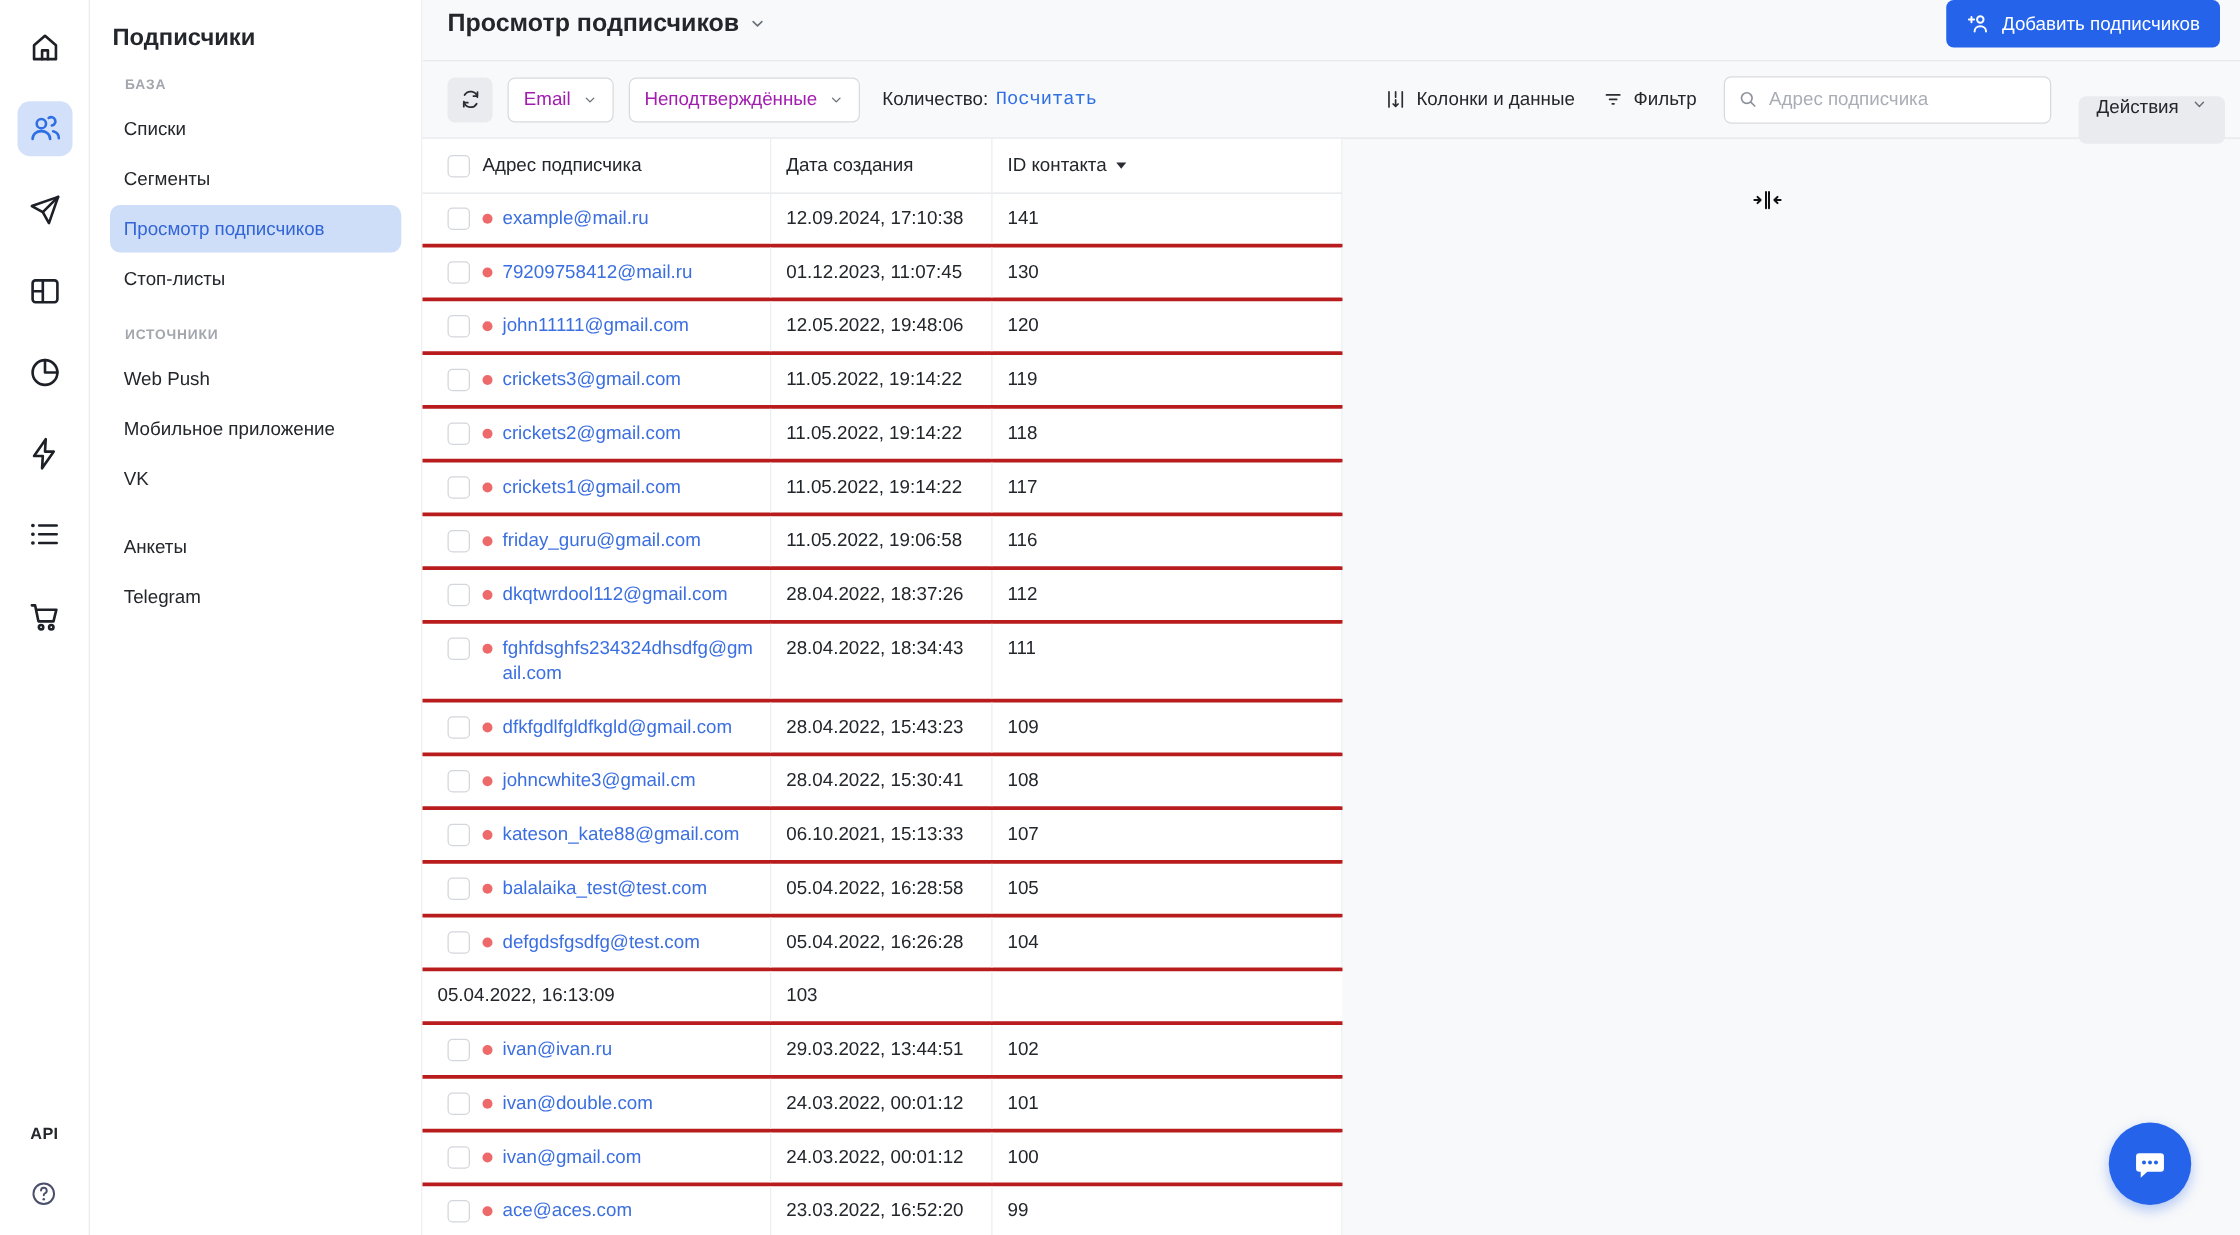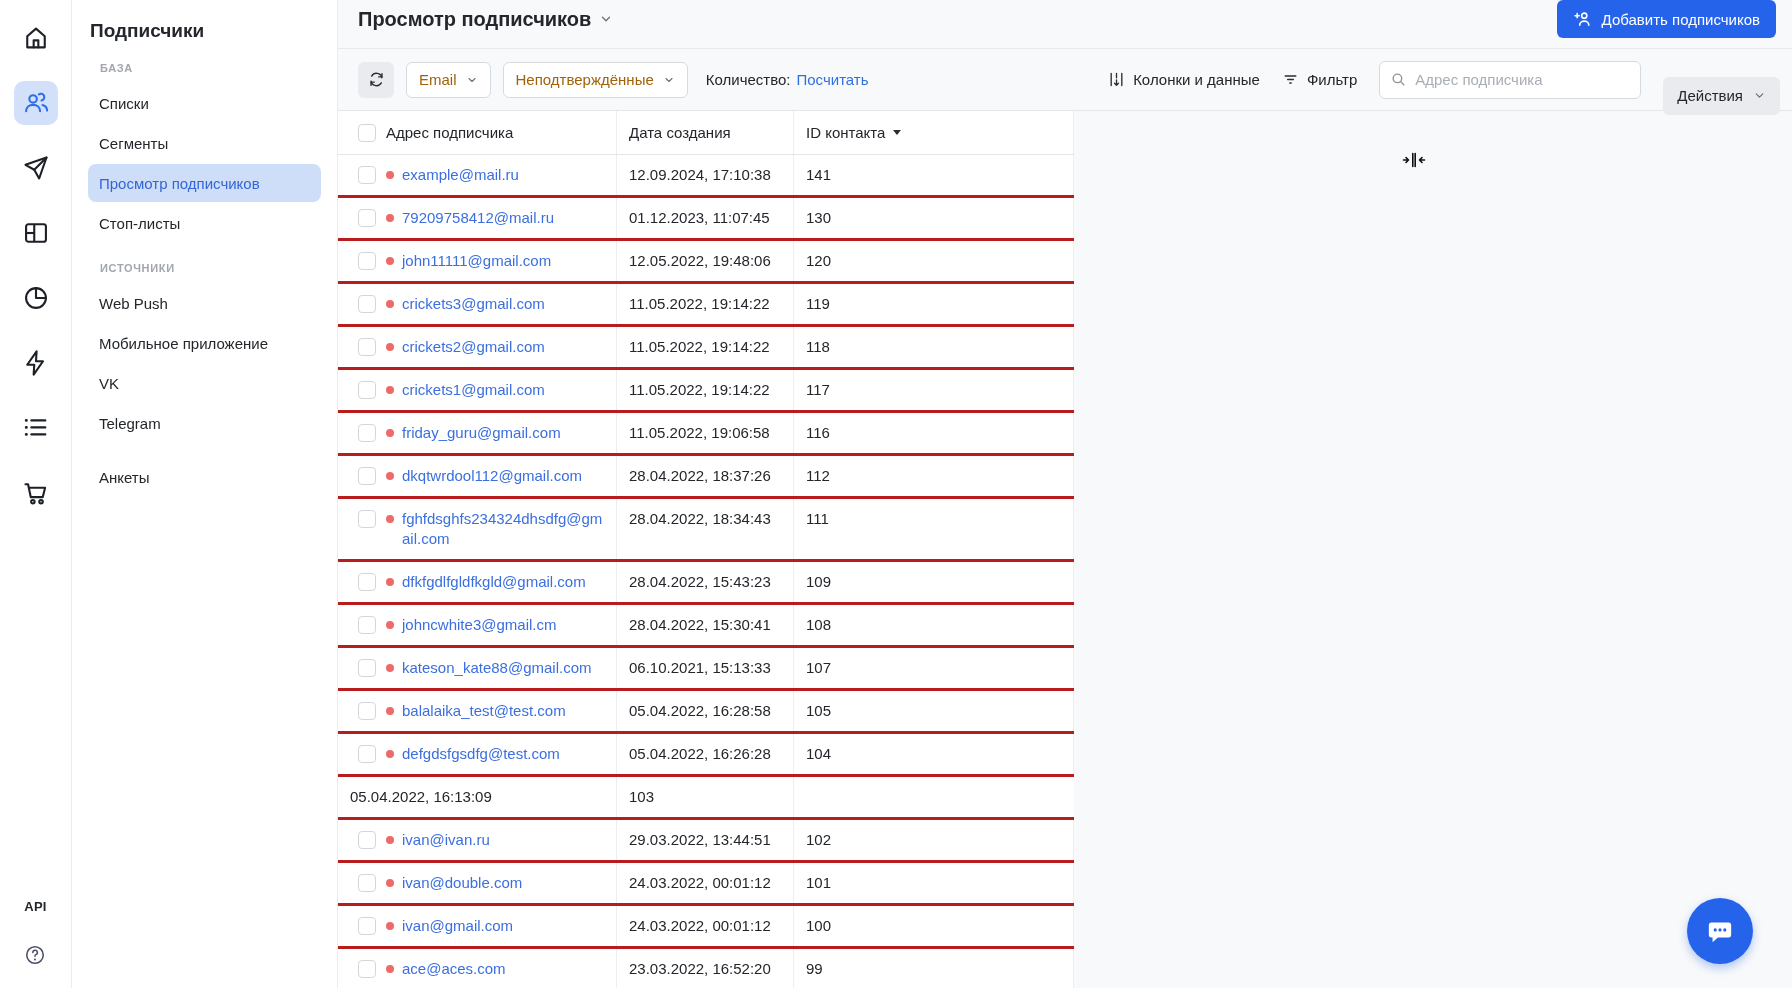--- a/index.html
+++ b/index.html
@@ -66,40 +66,40 @@
   .toolbar {
     height: 62px; display: flex; align-items: center; gap: 12px;
     padding: 0 12px 0 20px; border-bottom: 1px solid #e4e6e9;
   }
   .icon-btn {
     width: 36px; height: 36px; background: #e9ebee; border: none; border-radius: 6px;
     display: flex; align-items: center; justify-content: center; cursor: pointer;
   }
   .select-btn {
     height: 36px; background: #fff; border: 1px solid #d7dade; border-radius: 6px;
-    padding: 0 12px; font-family: "Liberation Sans", sans-serif; font-size: 15px; color: #a16207;
+    padding: 0 12px; font-family: "Liberation Sans", sans-serif; font-size: 15px; color: #a21caf;
     display: flex; align-items: center; gap: 9px; cursor: pointer;
   }
   .count-wrap { font-size: 15px; margin-left: 6px; display: flex; gap: 6px; }
-  .link { color: #2f6fe4; cursor: pointer; text-decoration: none; }
+  .link { color: #2f6fe4; cursor: pointer; text-decoration: none; font-family: Liberation Mono, monospace; }
   .toolbar-right { margin-left: auto; display: flex; align-items: center; gap: 22px; }
   .tool-link { display: flex; align-items: center; gap: 8px; font-size: 15px; cursor: pointer; }
   .search-box {
     width: 262px; height: 38px; background: #fff; border: 1px solid #d7dade; border-radius: 6px;
     display: flex; align-items: center; padding: 0 10px; gap: 8px;
   }
   .search-box input {
     border: none; outline: none; flex: 1; font-family: "Liberation Sans", sans-serif;
     font-size: 15px; color: #23262b; background: transparent;
   }
   .search-box input::placeholder { color: #a9aeb6; }
   .actions-btn {
     height: 38px; background: #e9ebee; border: none; border-radius: 6px; padding: 0 14px;
     font-family: "Liberation Sans", sans-serif; font-size: 15px; color: #23262b;
-    display: flex; align-items: center; gap: 10px; cursor: pointer; margin-top: 32px;
+    display: flex; align-items: flex-start; gap: 10px; cursor: pointer; margin-top: 32px;
   }
 
   
   .table { width: 736px; background: #fff; }
   .t-row { display: grid; grid-template-columns: 279px 177px 280px; border-bottom: 3px solid #b91c1c; }
   .t-head { border-bottom: 1px solid #e3e5e8; }
   .t-cell { border-right: 1px solid #eceef0; padding: 10px 12px; font-size: 15px; line-height: 20px; }
   .cell-email { display: flex; align-items: flex-start; padding-left: 20px; }
   .t-head .t-cell { display: flex; align-items: center; min-height: 43px; padding-top: 0; padding-bottom: 0; }
   .t-body .t-row { min-height: 40px; }
@@ -215,26 +215,26 @@
     <div class="section-label">ИСТОЧНИКИ</div>
     <div class="nav-item">
         <span>Web Push</span>
       </div>
     <div class="nav-item">
         <span>Мобильное приложение</span>
       </div>
     <div class="nav-item">
         <span>VK</span>
       </div>
-    <div class="nav-item">
-        <span>Telegram</span>
-      </div>
-
     <div class="nav-item section-gap">
         <span>Анкеты</span>
+      </div>
+
+    <div class="nav-item">
+        <span>Telegram</span>
       </div>
   </nav>
 
   <main class="main">
 
     <div class="main-header">
       <div class="page-title">
         <span>Просмотр подписчиков</span>
         <svg width="14" height="14" viewBox="0 0 24 24" fill="none" stroke="#697077" stroke-width="2.2" stroke-linecap="round" stroke-linejoin="round">
             <path d="M6 9l6 6 6-6"></path>

